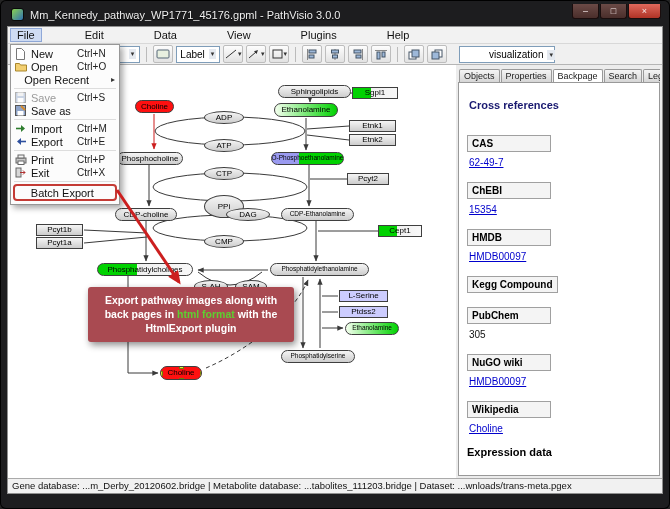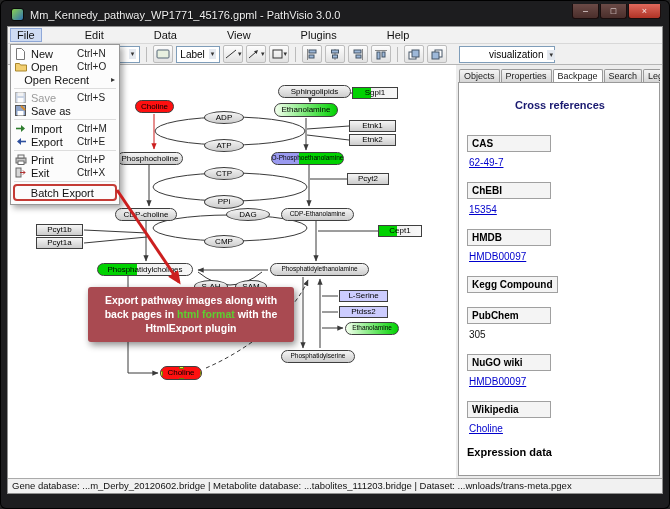--- a/index.html
+++ b/index.html
@@ -64,21 +64,21 @@
   .node.f-green-blue { background:linear-gradient(90deg,#9a9af0 0%,#9a9af0 38%,var(--node-green) 38%); }
   .handle { position:absolute; width:5px; height:5px; background:#d9ef38; border:1px solid #6f7d05; z-index:6; }
 
   
   .sidebar { width:206px; height:413px; background:#ececec; display:flex; flex-direction:column; padding:1px 2px 2px; }
   .tabs { height:16px; display:flex; align-items:flex-end; padding-left:1px; white-space:nowrap; overflow:hidden; }
   .tab { font-size:9px; padding:1px 4px 1px; border:1px solid #999; border-bottom:none;
     background:linear-gradient(#f5f5f5,#d6d6d6); margin-right:1px; border-radius:2px 2px 0 0; color:#222; }
   .tab.active { background:#fff; position:relative; top:1px; padding-bottom:2px; }
   .sidecontent { flex:1; background:#fff; border:1px solid #999; padding:4px 8px; overflow:hidden; }
-  .xref-heading { font-size:11px; font-weight:bold; color:var(--heading-blue); margin:12px 0 22px 2px;text-align:center; }
+  .xref-heading { font-size:11px; font-weight:bold; color:var(--heading-blue); margin:12px 0 22px 2px; }
   .xref { margin-bottom:12px; }
   .xref-db { display:inline-block; min-width:84px; border:1px solid #a0a0a0; background:#f4f4f4;
     padding:2px 4px; font-size:10px; font-weight:bold; }
   .xref-id { margin:5px 0 0 2px; font-size:10px; color:#111; }
   .xref-id.link { color:var(--link-blue); text-decoration:underline; cursor:pointer; }
   .xref-footer { font-size:11px; font-weight:bold; margin-top:4px; }
 
   .statusbar { height:15px; border-top:1px solid #aaa; background:#f1f1f1; font-size:9.5px;
     color:#111; padding:1px 4px; white-space:nowrap; overflow:hidden; }
 
@@ -266,21 +266,21 @@
             <div class="node rounded f-red" style="left: 127px; top: 35px; width: 39px; height: 13px;">Choline</div>
             <div class="node rounded f-green" style="left: 266px; top: 38px; width: 64px; height: 14px;">Ethanolamine</div>
             <div class="node ellipse f-gray" style="left: 196px; top: 46px; width: 40px; height: 13px;">ADP</div>
             <div class="node rect f-gray" style="left: 341px; top: 55px; width: 47px; height: 12px;">Etnk1</div>
             <div class="node rect f-gray" style="left: 341px; top: 69px; width: 47px; height: 12px;">Etnk2</div>
             <div class="node ellipse f-gray" style="left: 196px; top: 74px; width: 40px; height: 13px;">ATP</div>
             <div class="node rounded f-gray" style="left: 109px; top: 87px; width: 66px; height: 13px;">Phosphocholine</div>
             <div class="node rounded f-green-blue" style="left: 263px; top: 87px; width: 73px; height: 13px; font-size: 6.5px;">O-Phosphoethanolamine</div>
             <div class="node ellipse f-gray" style="left: 196px; top: 102px; width: 40px; height: 13px;">CTP</div>
             <div class="node rect f-gray" style="left: 339px; top: 108px; width: 42px; height: 12px;">Pcyt2</div>
-            <div class="node ellipse f-gray" style="left: 196px; top: 130px; width: 40px; height: 14px;">PPi</div>
+            <div class="node ellipse f-gray" style="left: 196px; top: 130px; width: 40px; height: 23px;">PPi</div>
             <div class="node rounded f-gray" style="left: 107px; top: 143px; width: 62px; height: 13px;">CDP-choline</div>
             <div class="node ellipse f-gray" style="left: 218px; top: 143px; width: 44px; height: 13px;">DAG</div>
             <div class="node rounded f-gray" style="left: 273px; top: 143px; width: 73px; height: 13px; font-size: 6.5px;">CDP-Ethanolamine</div>
             <div class="node rect f-green-left" style="left: 370px; top: 160px; width: 44px; height: 12px;">Cept1</div>
             <div class="node ellipse f-gray" style="left: 196px; top: 170px; width: 40px; height: 13px;">CMP</div>
             <div class="node rect f-gray" style="left: 28px; top: 159px; width: 47px; height: 12px;">Pcyt1b</div>
             <div class="node rect f-gray" style="left: 28px; top: 172px; width: 47px; height: 12px;">Pcyt1a</div>
             <div class="node rounded f-green-left" style="left: 89px; top: 198px; width: 96px; height: 13px;">Phosphatidylcholines</div>
             <div class="node rounded f-gray" style="left: 262px; top: 198px; width: 99px; height: 13px; font-size: 6.5px;">Phosphatidylethanolamine</div>
             <div class="node ellipse f-gray" style="left: 186px; top: 215px; width: 34px; height: 13px;">S-AH</div>

